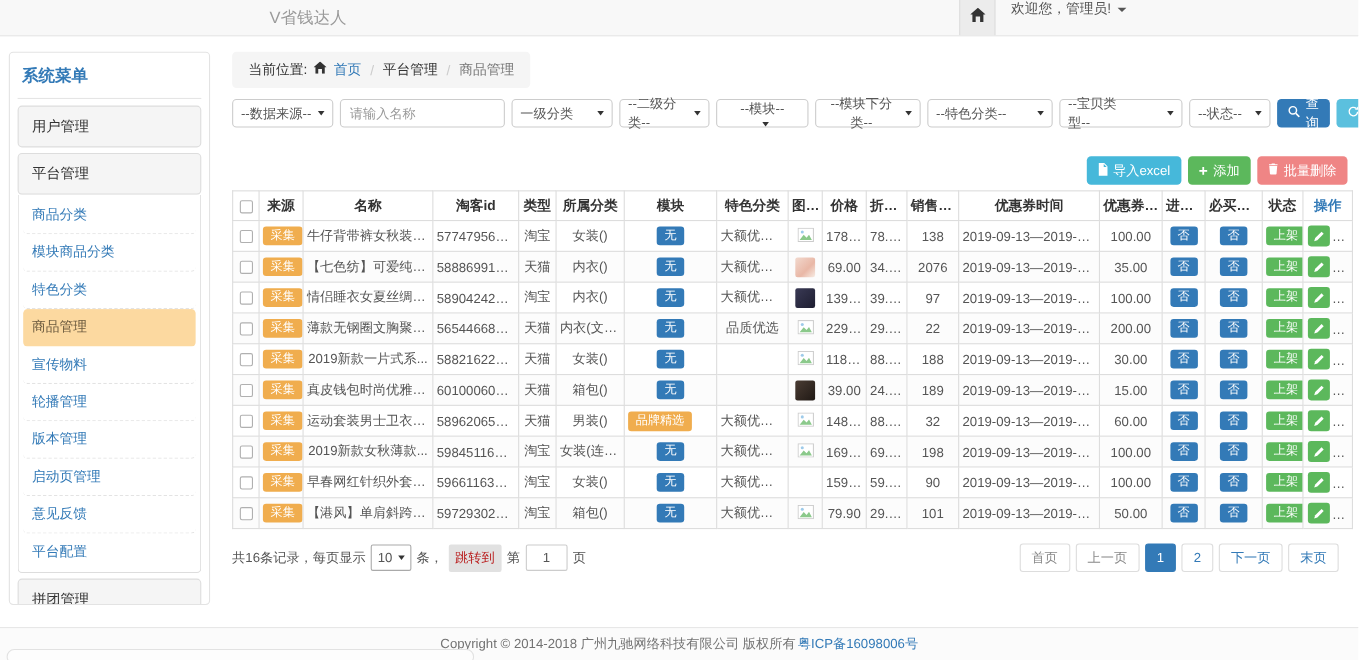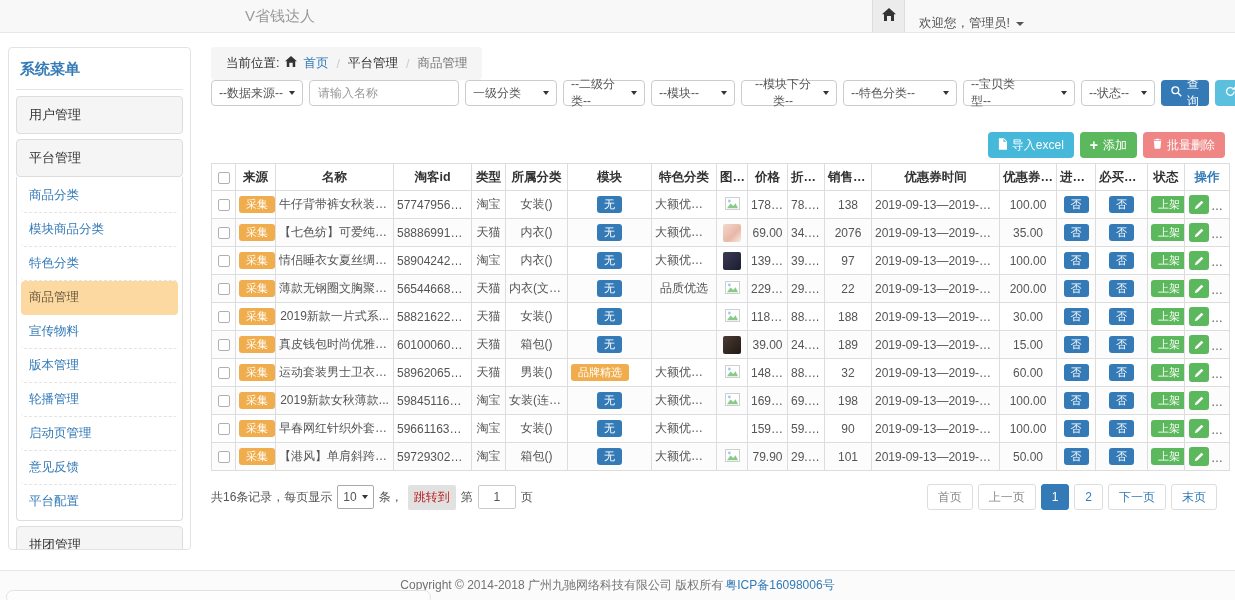--- a/index.html
+++ b/index.html
@@ -4,21 +4,21 @@
 <style>
   * { box-sizing: border-box; margin: 0; padding: 0; }
   html,body { width:1235px; height:600px; overflow:hidden; background:#fff;
     font-family:"Liberation Sans","DejaVu Sans",sans-serif; }
   body { display:flex; flex-direction:column; position:relative; }
 
   
   .topbar { height:33px; background:#f8f8f8; border-bottom:1px solid #e7e7e7;
     display:flex; align-items:center; flex-shrink:0; }
   .brand { margin-left:245px; color:#9a9a9a; font-size:15px; }
-  .topbar-right { margin-left:auto; display:flex; align-items:flex-end; height:100%; }
+  .topbar-right { margin-left:auto; display:flex; align-items:flex-start; height:100%; }
   .home-btn { width:33px; height:100%; background:#ececec; border-left:1px solid #ddd;
     border-right:1px solid #ddd; display:flex; align-items:center; justify-content:center; cursor:pointer; }
   .user-menu { display:flex; align-items:center; gap:6px; padding:0 14px; font-size:12.5px; color:#555;
     width:330px; cursor:pointer; }
   .caret-down { display:inline-block; width:0; height:0; border-left:4px solid transparent;
     border-right:4px solid transparent; border-top:4px solid #555; }
 
   
   .page { flex:1; display:flex; align-items:flex-start; overflow:hidden; }
 
@@ -38,21 +38,21 @@
 
   
   .main { flex:1; padding:14px 10px 0 20px; min-width:0; }
   .breadcrumb { display:inline-flex; align-items:center; gap:6px; background:#f5f5f5;
     border-radius:4px; padding:8px 15px; font-size:12.5px; color:#333; }
   .breadcrumb .link { color:#337ab7; cursor:pointer; }
   .breadcrumb .sep { color:#ccc; padding:0 2px; }
   .breadcrumb .muted { color:#777; }
 
   
-  .filters { display:flex; align-items:center; gap:6px; margin-top:0; }
+  .filters { display:flex; align-items:center; gap:6px; margin-top:10px; }
   .fselect { height:26px; border:1px solid #ccc; border-radius:4px; background:#fff;
     display:flex; align-items:center; justify-content:space-between; padding:0 7px;
     font-size:12px; color:#555; cursor:pointer; flex-shrink:0; }
   .fselect .sel-caret { width:0; height:0; border-left:3.5px solid transparent;
     border-right:3.5px solid transparent; border-top:4px solid #333; margin-left:6px; }
   .ftext { height:26px; width:150px; border:1px solid #ccc; border-radius:4px; padding:0 8px;
     font-size:12px; color:#555; font-family:inherit; }
   .ftext::placeholder { color:#999; }
   .btn { height:26px; border:none; border-radius:4px; color:#fff; font-size:12px;
     display:inline-flex; align-items:center; gap:5px; padding:0 10px; cursor:pointer;
@@ -143,22 +143,22 @@
     <div class="side-heading">系统菜单</div>
     <div id="side-menu">
         <div class="side-group">用户管理</div>
         <div class="side-group">平台管理</div>
         <div class="side-sub">
           <div class="side-item">商品分类</div>
           <div class="side-item">模块商品分类</div>
           <div class="side-item">特色分类</div>
           <div class="side-item active">商品管理</div>
           <div class="side-item">宣传物料</div>
+          <div class="side-item">轮播管理</div>
           <div class="side-item">版本管理</div>
-          <div class="side-item">轮播管理</div>
           <div class="side-item">启动页管理</div>
           <div class="side-item">意见反馈</div>
           <div class="side-item">平台配置</div>
         </div>
         <div class="side-group">拼团管理</div>
       </div>
   </div>
 
   <div class="main">
     <div class="breadcrumb">
@@ -181,21 +181,21 @@
           <span>--数据来源--</span>
           <span class="sel-caret"></span>
         </span>
       <input class="ftext" placeholder="请输入名称" style="">
       <span id="fsel-rest" style="display:contents"><span class="fselect" style="width: 92px;">
             <span>一级分类</span>
             <span class="sel-caret"></span>
           </span><span class="fselect" style="width: 82px;">
             <span>--二级分类--</span>
             <span class="sel-caret"></span>
-          </span><span class="fselect" style="width: 84px;">
+          </span><span class="fselect" style="width: 84px; flex-direction: column;">
             <span>--模块--</span>
             <span class="sel-caret"></span>
           </span><span class="fselect" style="width: 96px; text-align: center;">
             <span>--模块下分类--</span>
             <span class="sel-caret"></span>
           </span><span class="fselect" style="width: 114px;">
             <span>--特色分类--</span>
             <span class="sel-caret"></span>
           </span><span class="fselect" style="width: 112px; gap: 34px;">
             <span>--宝贝类型--</span>

